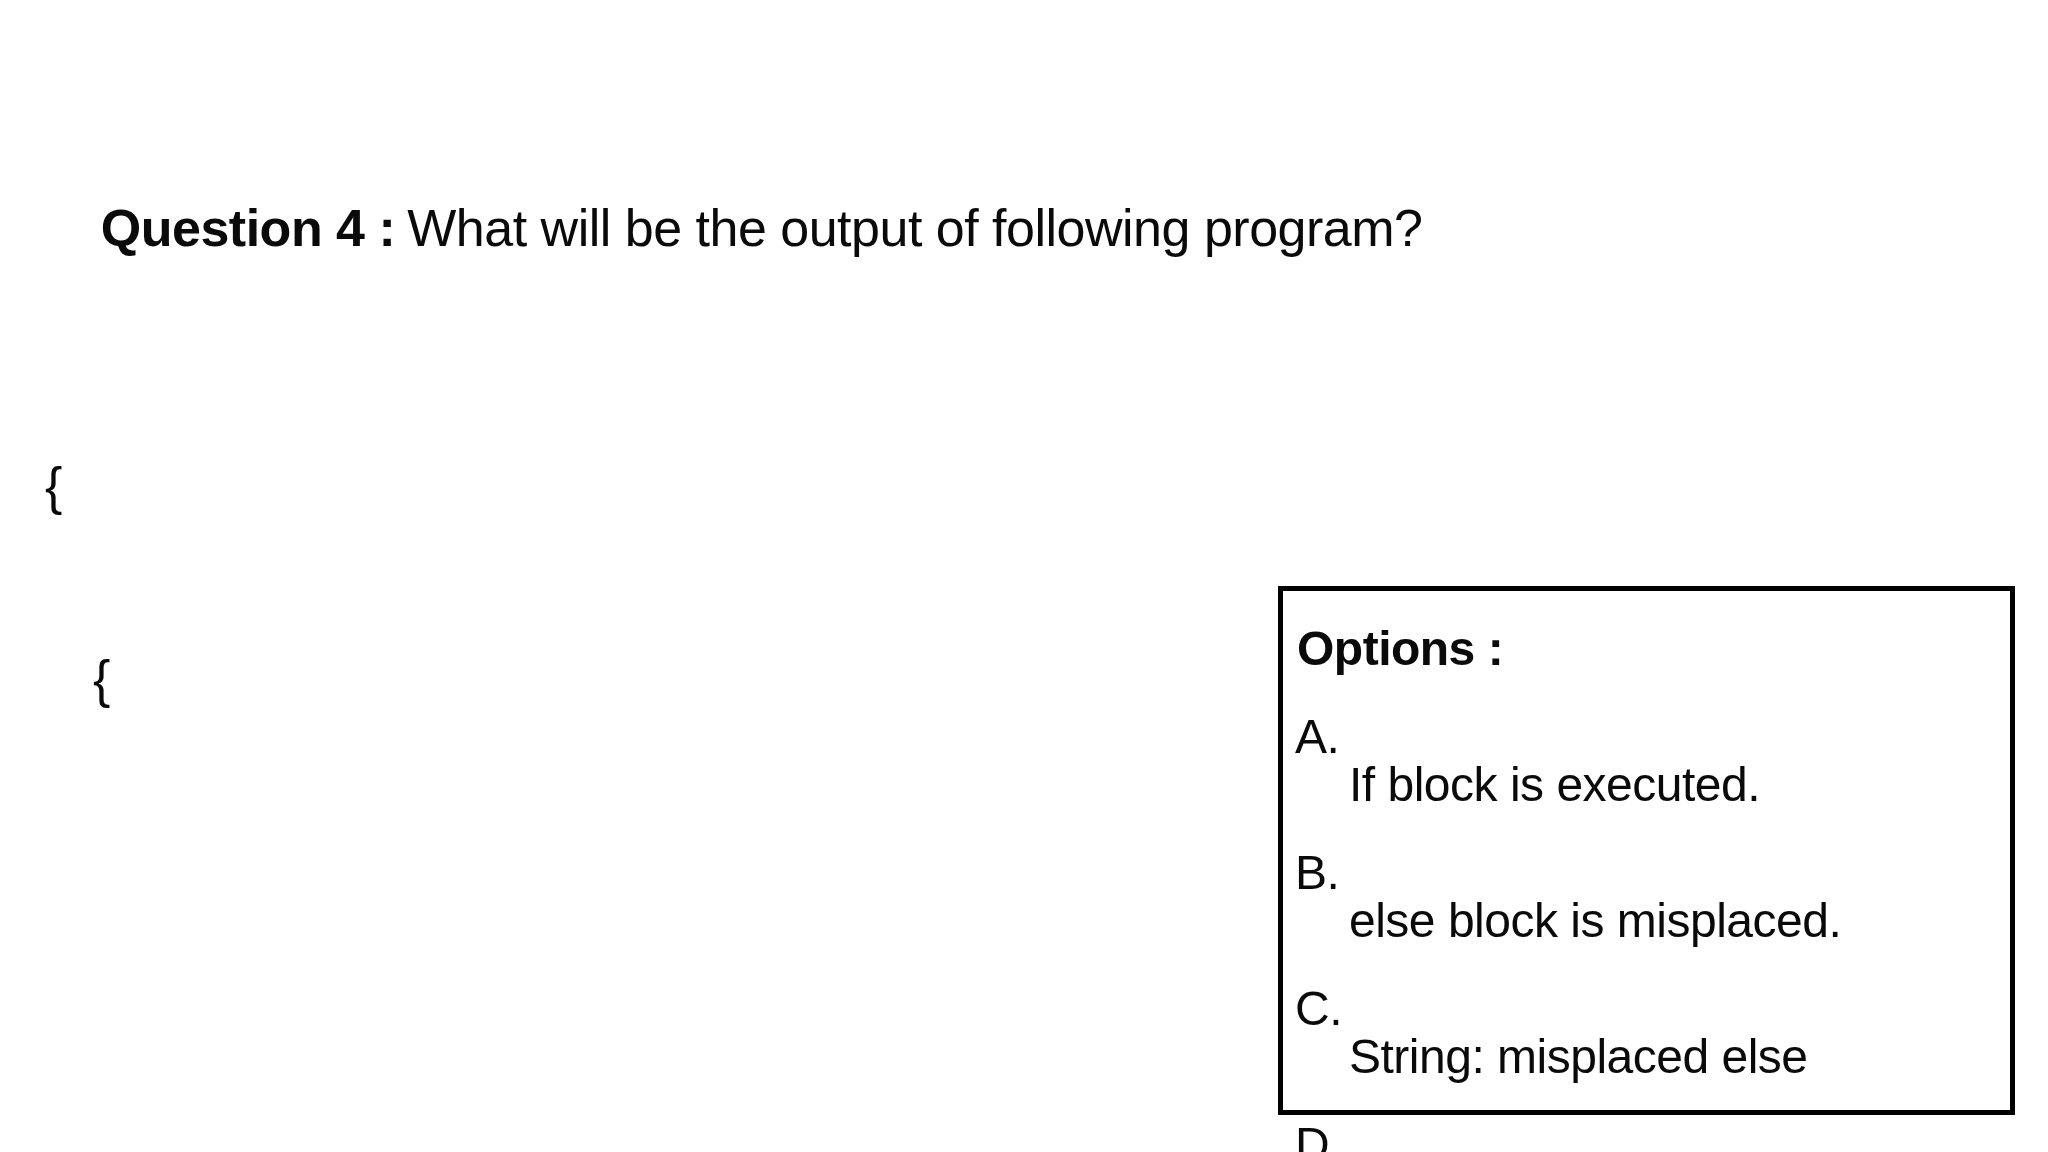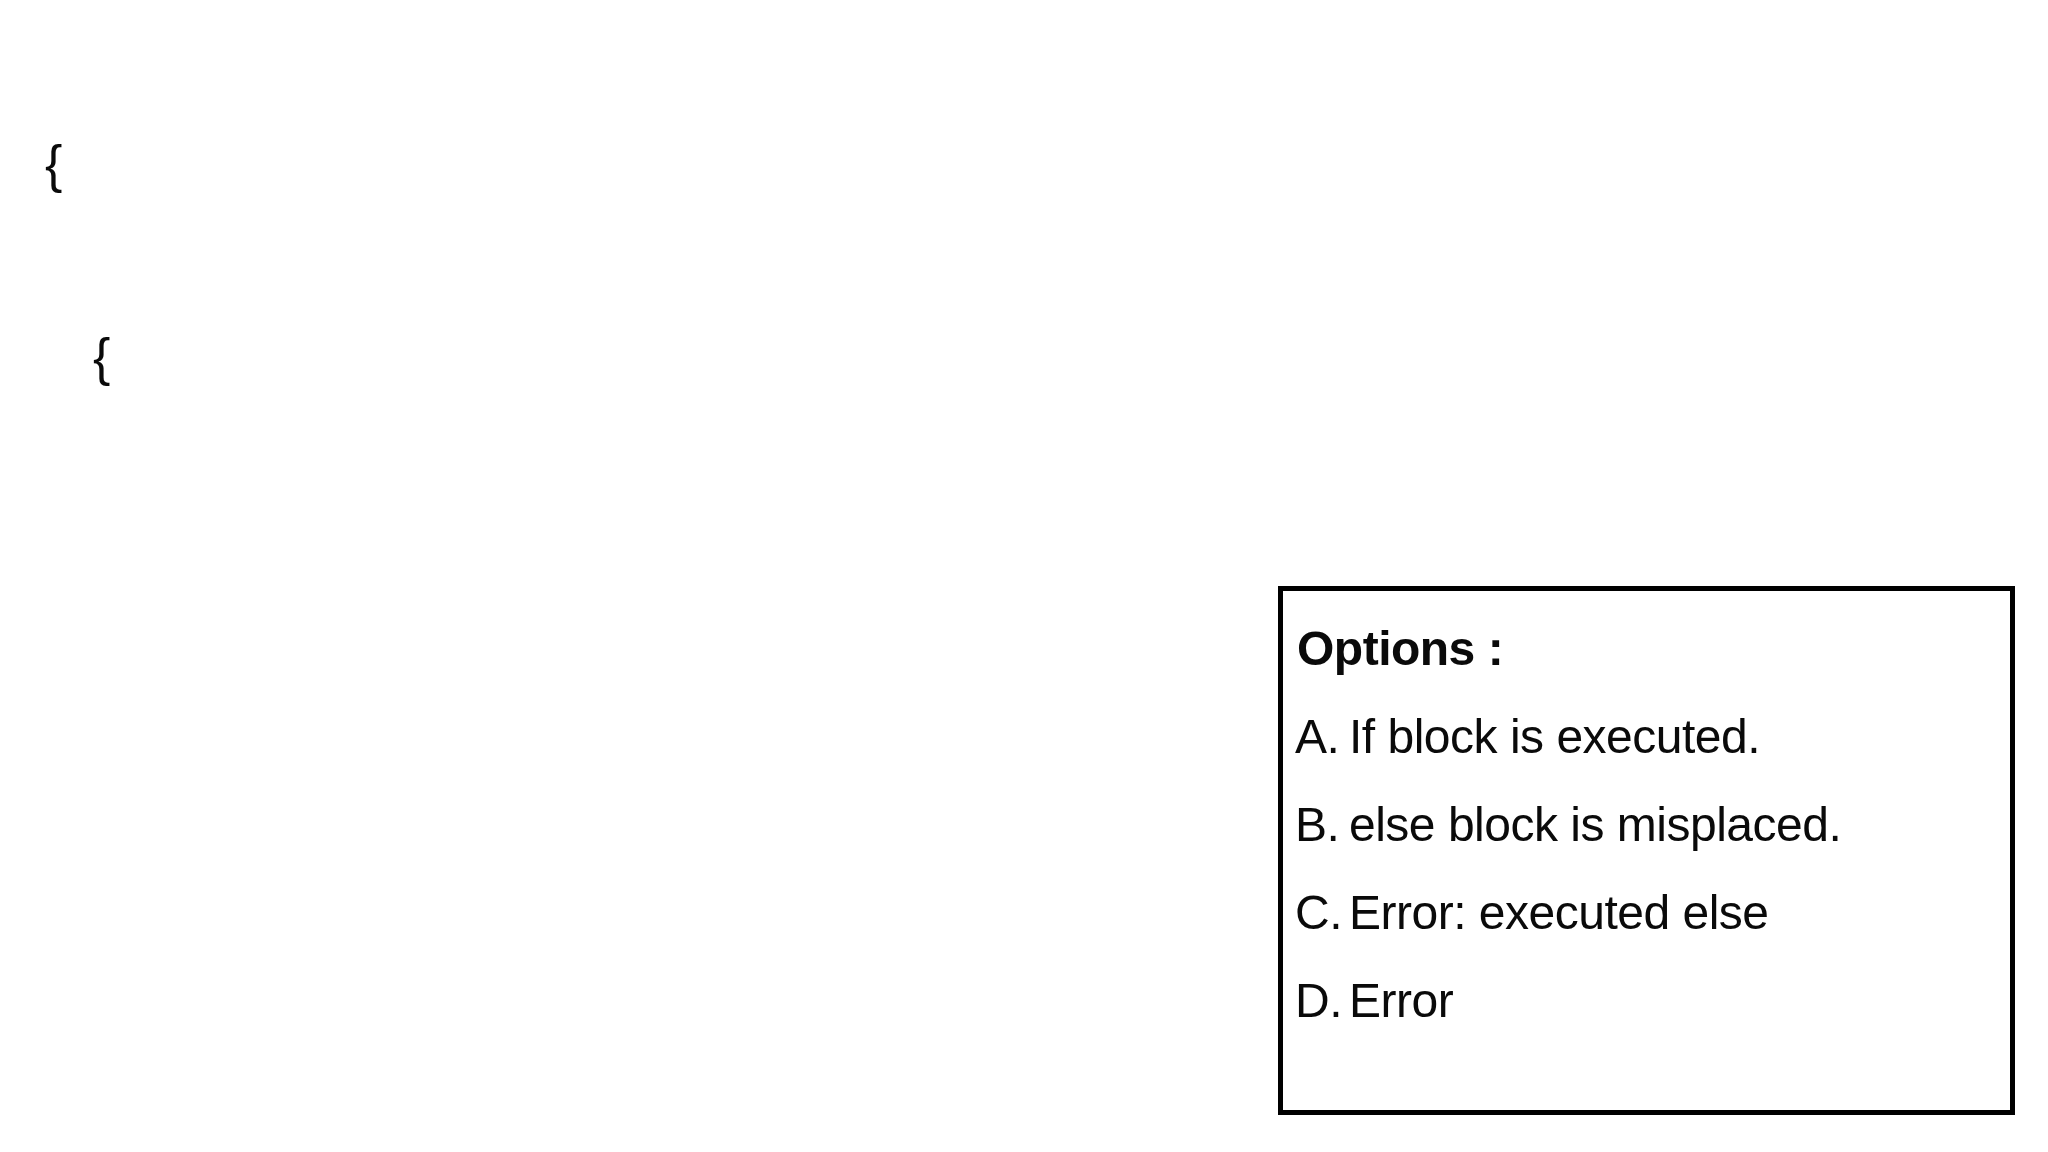--- a/index.html
+++ b/index.html
@@ -60,26 +60,30 @@
     margin-top: 24px;
     margin-left: 12px;
     line-height: 64px;
   }
   .option-label {
     flex: 0 0 54px;
     width: 54px;
   }
   .option-text {
     flex: 1 1 auto;
+    margin-top: 48px;
   }
 </style>
 </head>
 <body>
 
 <div class="question-area">
+  <div class="q-line">
+    <span class="q-label">Question 4 :</span><span>What will be the output of following program?</span>
+  </div>
   <div class="code-line indent-0">{</div>
   <div class="code-line indent-1">{</div>
   
   
   
   
   
   
 </div>
 
@@ -88,19 +92,19 @@
   <div class="option-row">
     <span class="option-label">A.</span>
       <span class="option-text">If block is executed.</span>
   </div>
   <div class="option-row">
     <span class="option-label">B.</span>
       <span class="option-text">else block is misplaced.</span>
   </div>
   <div class="option-row">
     <span class="option-label">C.</span>
-      <span class="option-text">Error: executed else</span>
+      <span class="option-text">String: misplaced else</span>
   </div>
   <div class="option-row">
     <span class="option-label">D.</span>
       <span class="option-text">Error</span>
   </div>
 </div>
 
 </body></html>

